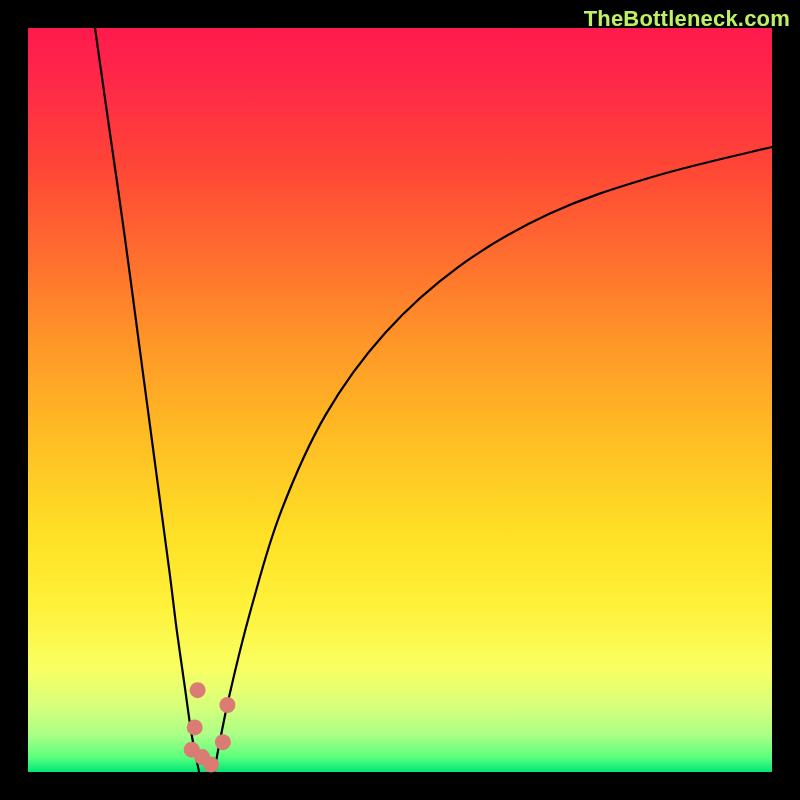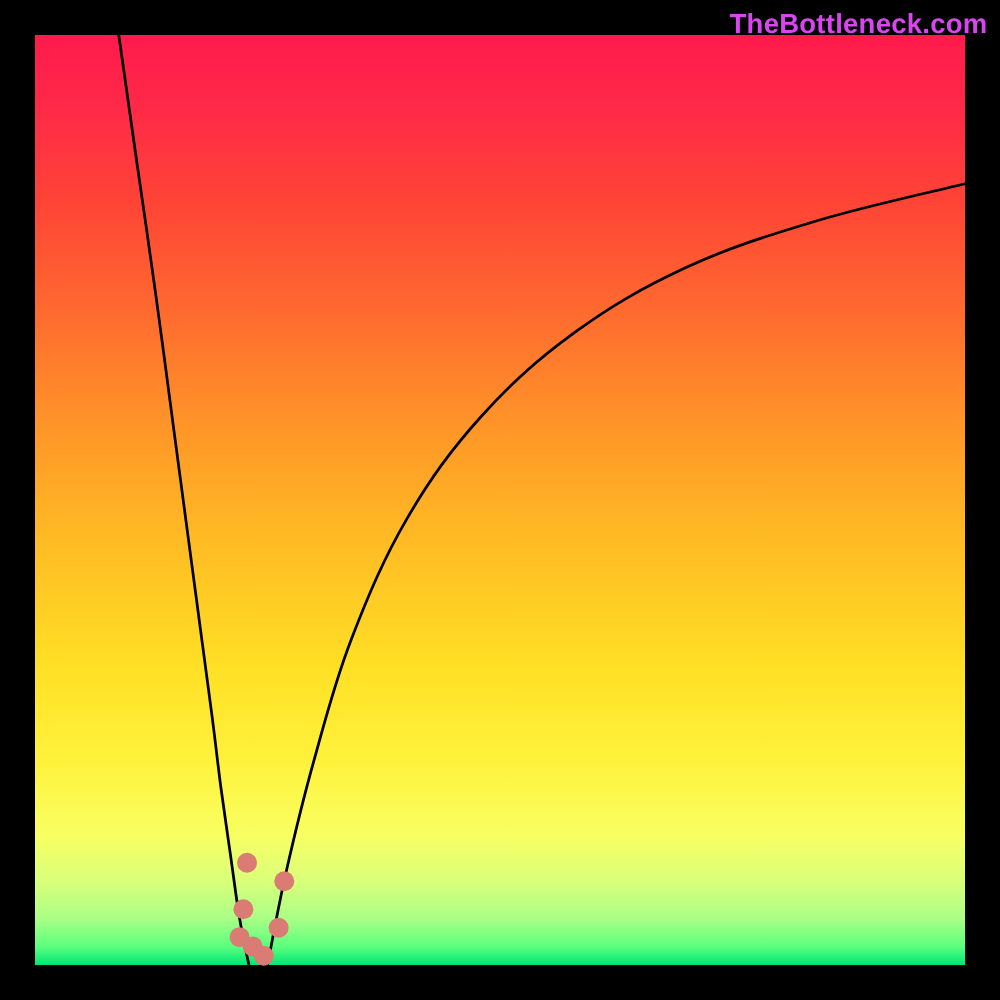--- a/index.html
+++ b/index.html
@@ -32,21 +32,21 @@
       #5cff7e 98%,
       #00e676 100%
     );
   }
   .watermark {
     position: absolute;
     top: 6px;
     right: 10px;
     font-size: 22px;
     font-weight: 600;
-    color: #d946ef;
+    color: #bef264;
     letter-spacing: 0.2px;
   }
   svg.plot {
     position: absolute;
     left: 0; top: 0;
     width: 744px;
     height: 744px;
     overflow: visible;
   }
   .curve {

